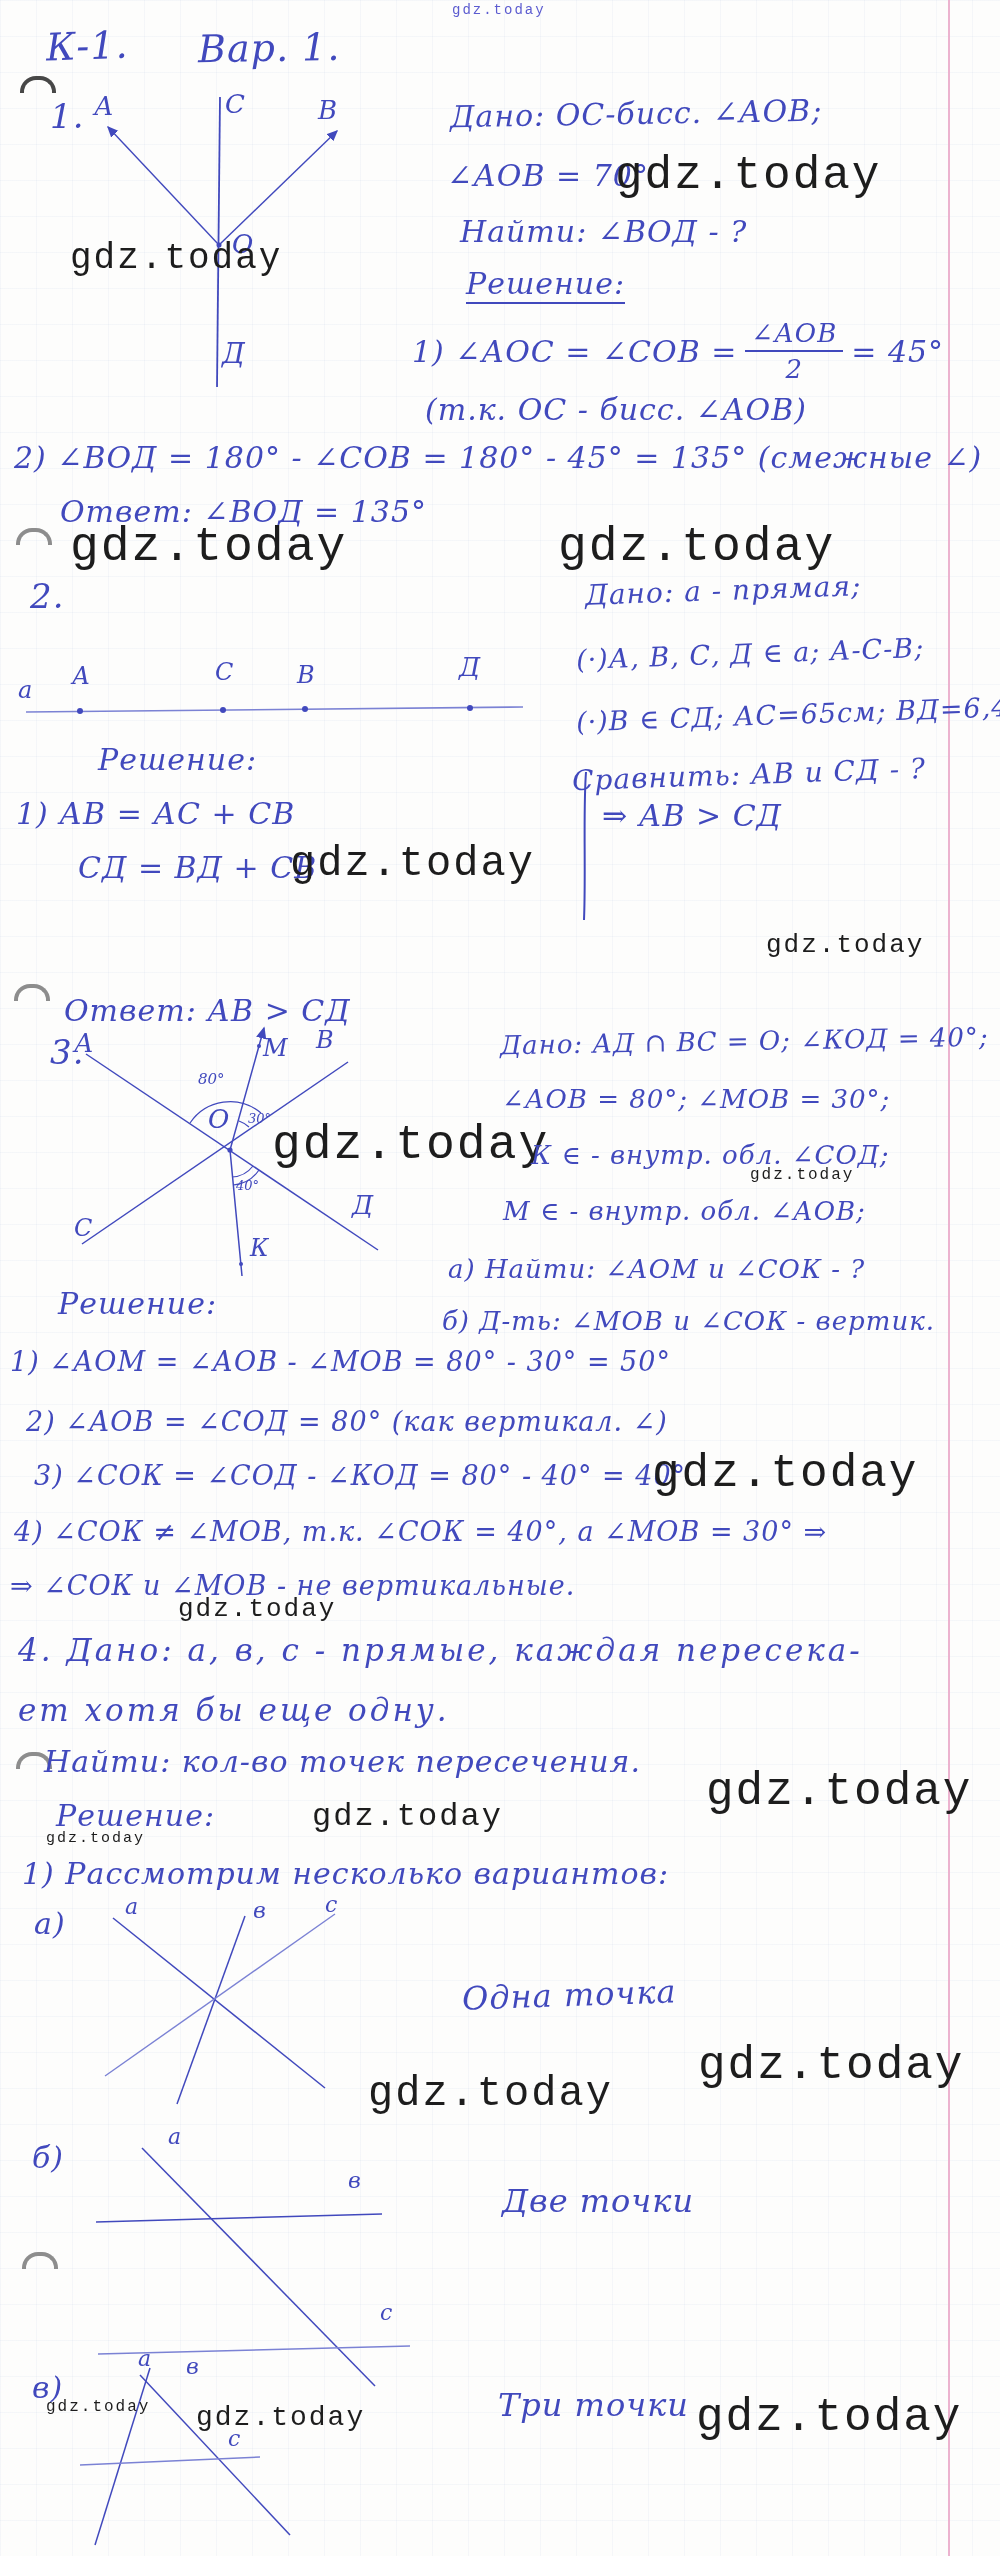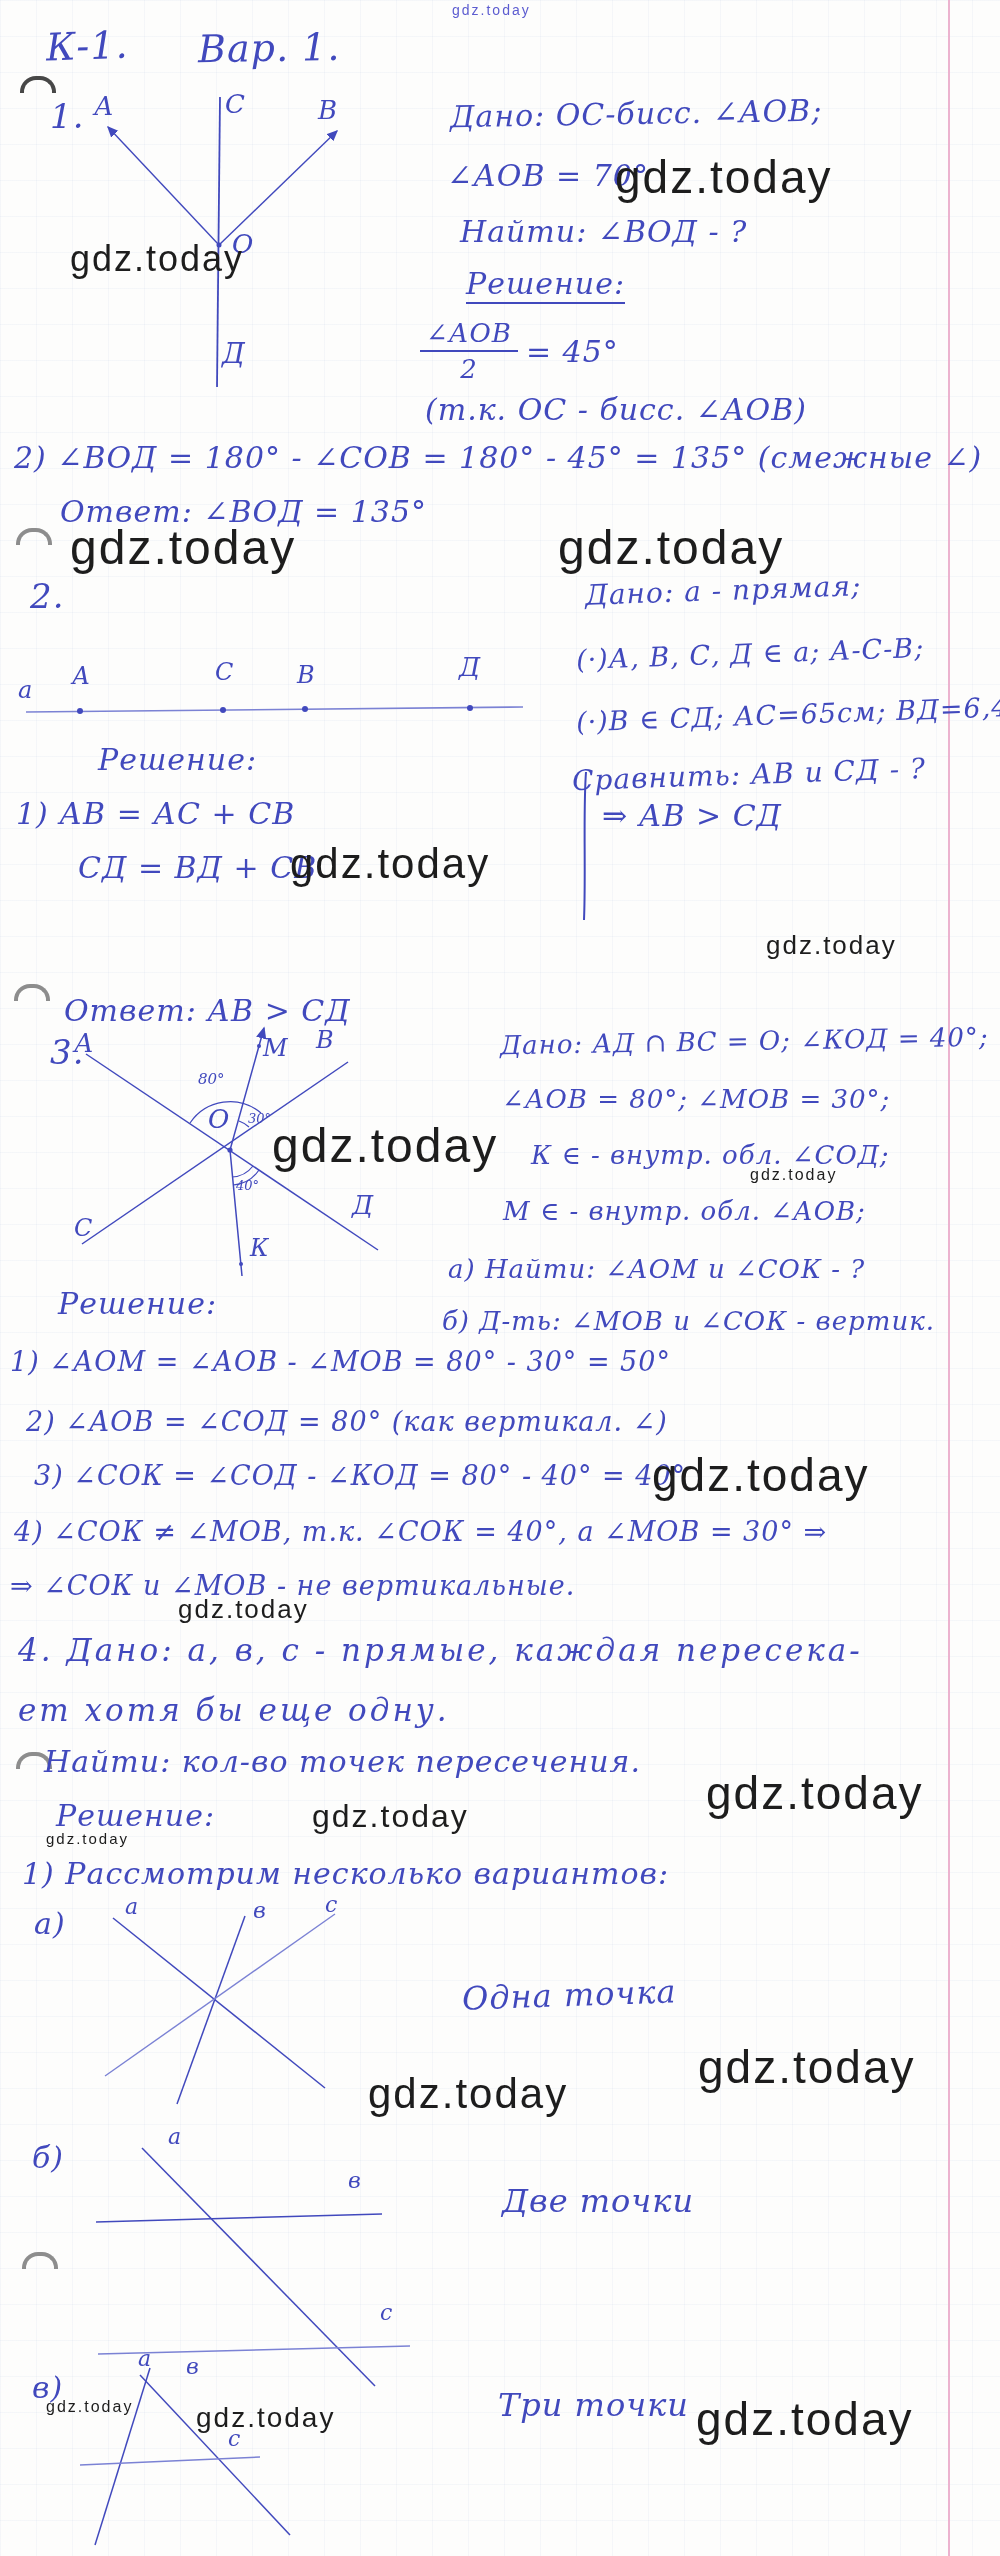--- a/index.html
+++ b/index.html
@@ -5,21 +5,21 @@
   html,body{margin:0;padding:0;background:#ffffff;}
   .page{position:relative;width:1000px;height:2556px;overflow:hidden;
     background-color:#fdfdfc;
     background-image:
       linear-gradient(to right, rgba(150,170,215,.08) 1px, transparent 1px),
       linear-gradient(to bottom, rgba(150,170,215,.08) 1px, transparent 1px);
     background-size:36px 36px;
     font-family:"DejaVu Serif", serif;}
   .abs{position:absolute;white-space:nowrap;}
   .hw{font-family:"DejaVu Serif", serif;font-style:italic;color:#4149bd;letter-spacing:1px;}
-  .wm{font-family:Liberation Sans, sans-serif;font-weight:300;color:#1d1d1d;letter-spacing:2px;font-style:normal;}
+  .wm{font-family:Liberation Mono, monospace;font-weight:300;color:#1d1d1d;letter-spacing:2px;font-style:normal;}
   .wm-blue{color:#5c5cd0;}
   .margin-line{position:absolute;top:0;left:948px;width:2px;height:2556px;background:#ecb3cf;}
   .crescent{position:absolute;width:28px;height:13px;border:4px solid #474747;border-bottom:none;
     border-radius:16px 16px 0 0;}
   .crescent.gray{border-color:#8d8d8d;}
   .underline{border-bottom:2px solid #4149bd;padding-bottom:1px;}
   .frac{display:inline-block;text-align:center;vertical-align:middle;margin:0 8px;}
   .frac .num{display:block;border-bottom:2px solid #4149bd;padding:0 6px 2px;font-size:26px;}
   .frac .den{display:block;font-size:26px;padding-top:2px;}
   svg text{font-family:"DejaVu Serif", serif;font-style:italic;fill:#4149bd;}
@@ -58,20 +58,21 @@
 
   <div class="abs hw wm" style="left:70px;top:238px;font-size:36px;">gdz.today</div>
 
   <div class="abs hw" style="left:450px;top:96px;font-size:30px;transform:rotate(-1deg);">Дано: ОС-бисс. ∠АОВ;</div>
   <div class="abs hw" style="left:447px;top:158px;font-size:30px;">∠АОВ = 70°</div>
   <div class="abs wm" style="left:615px;top:150px;font-size:46px;">gdz.today</div>
   <div class="abs hw" style="left:460px;top:214px;font-size:30px;">Найти: ∠ВОД - ?</div>
   <div class="abs hw" style="left:466px;top:266px;font-size:30px;"><span class="underline">Решение:</span></div>
 
   <div class="abs hw srow" style="left:412px;top:318px;font-size:30px;">
+    <span>1) ∠АОС = ∠СОВ =</span>
     <span class="frac">
       <span class="num">∠АОВ</span>
       <span class="den">2</span>
     </span>
     <span>= 45°</span>
   </div>
   <div class="abs hw" style="left:425px;top:392px;font-size:30px;">(т.к. ОС - бисс. ∠АОВ)</div>
 
   <div class="abs hw" style="left:14px;top:440px;font-size:30px;">2) ∠ВОД = 180° - ∠СОВ = 180° - 45° = 135° (смежные ∠)</div>
   <div class="abs hw" style="left:60px;top:494px;font-size:30px;">Ответ:  ∠ВОД = 135°</div>

